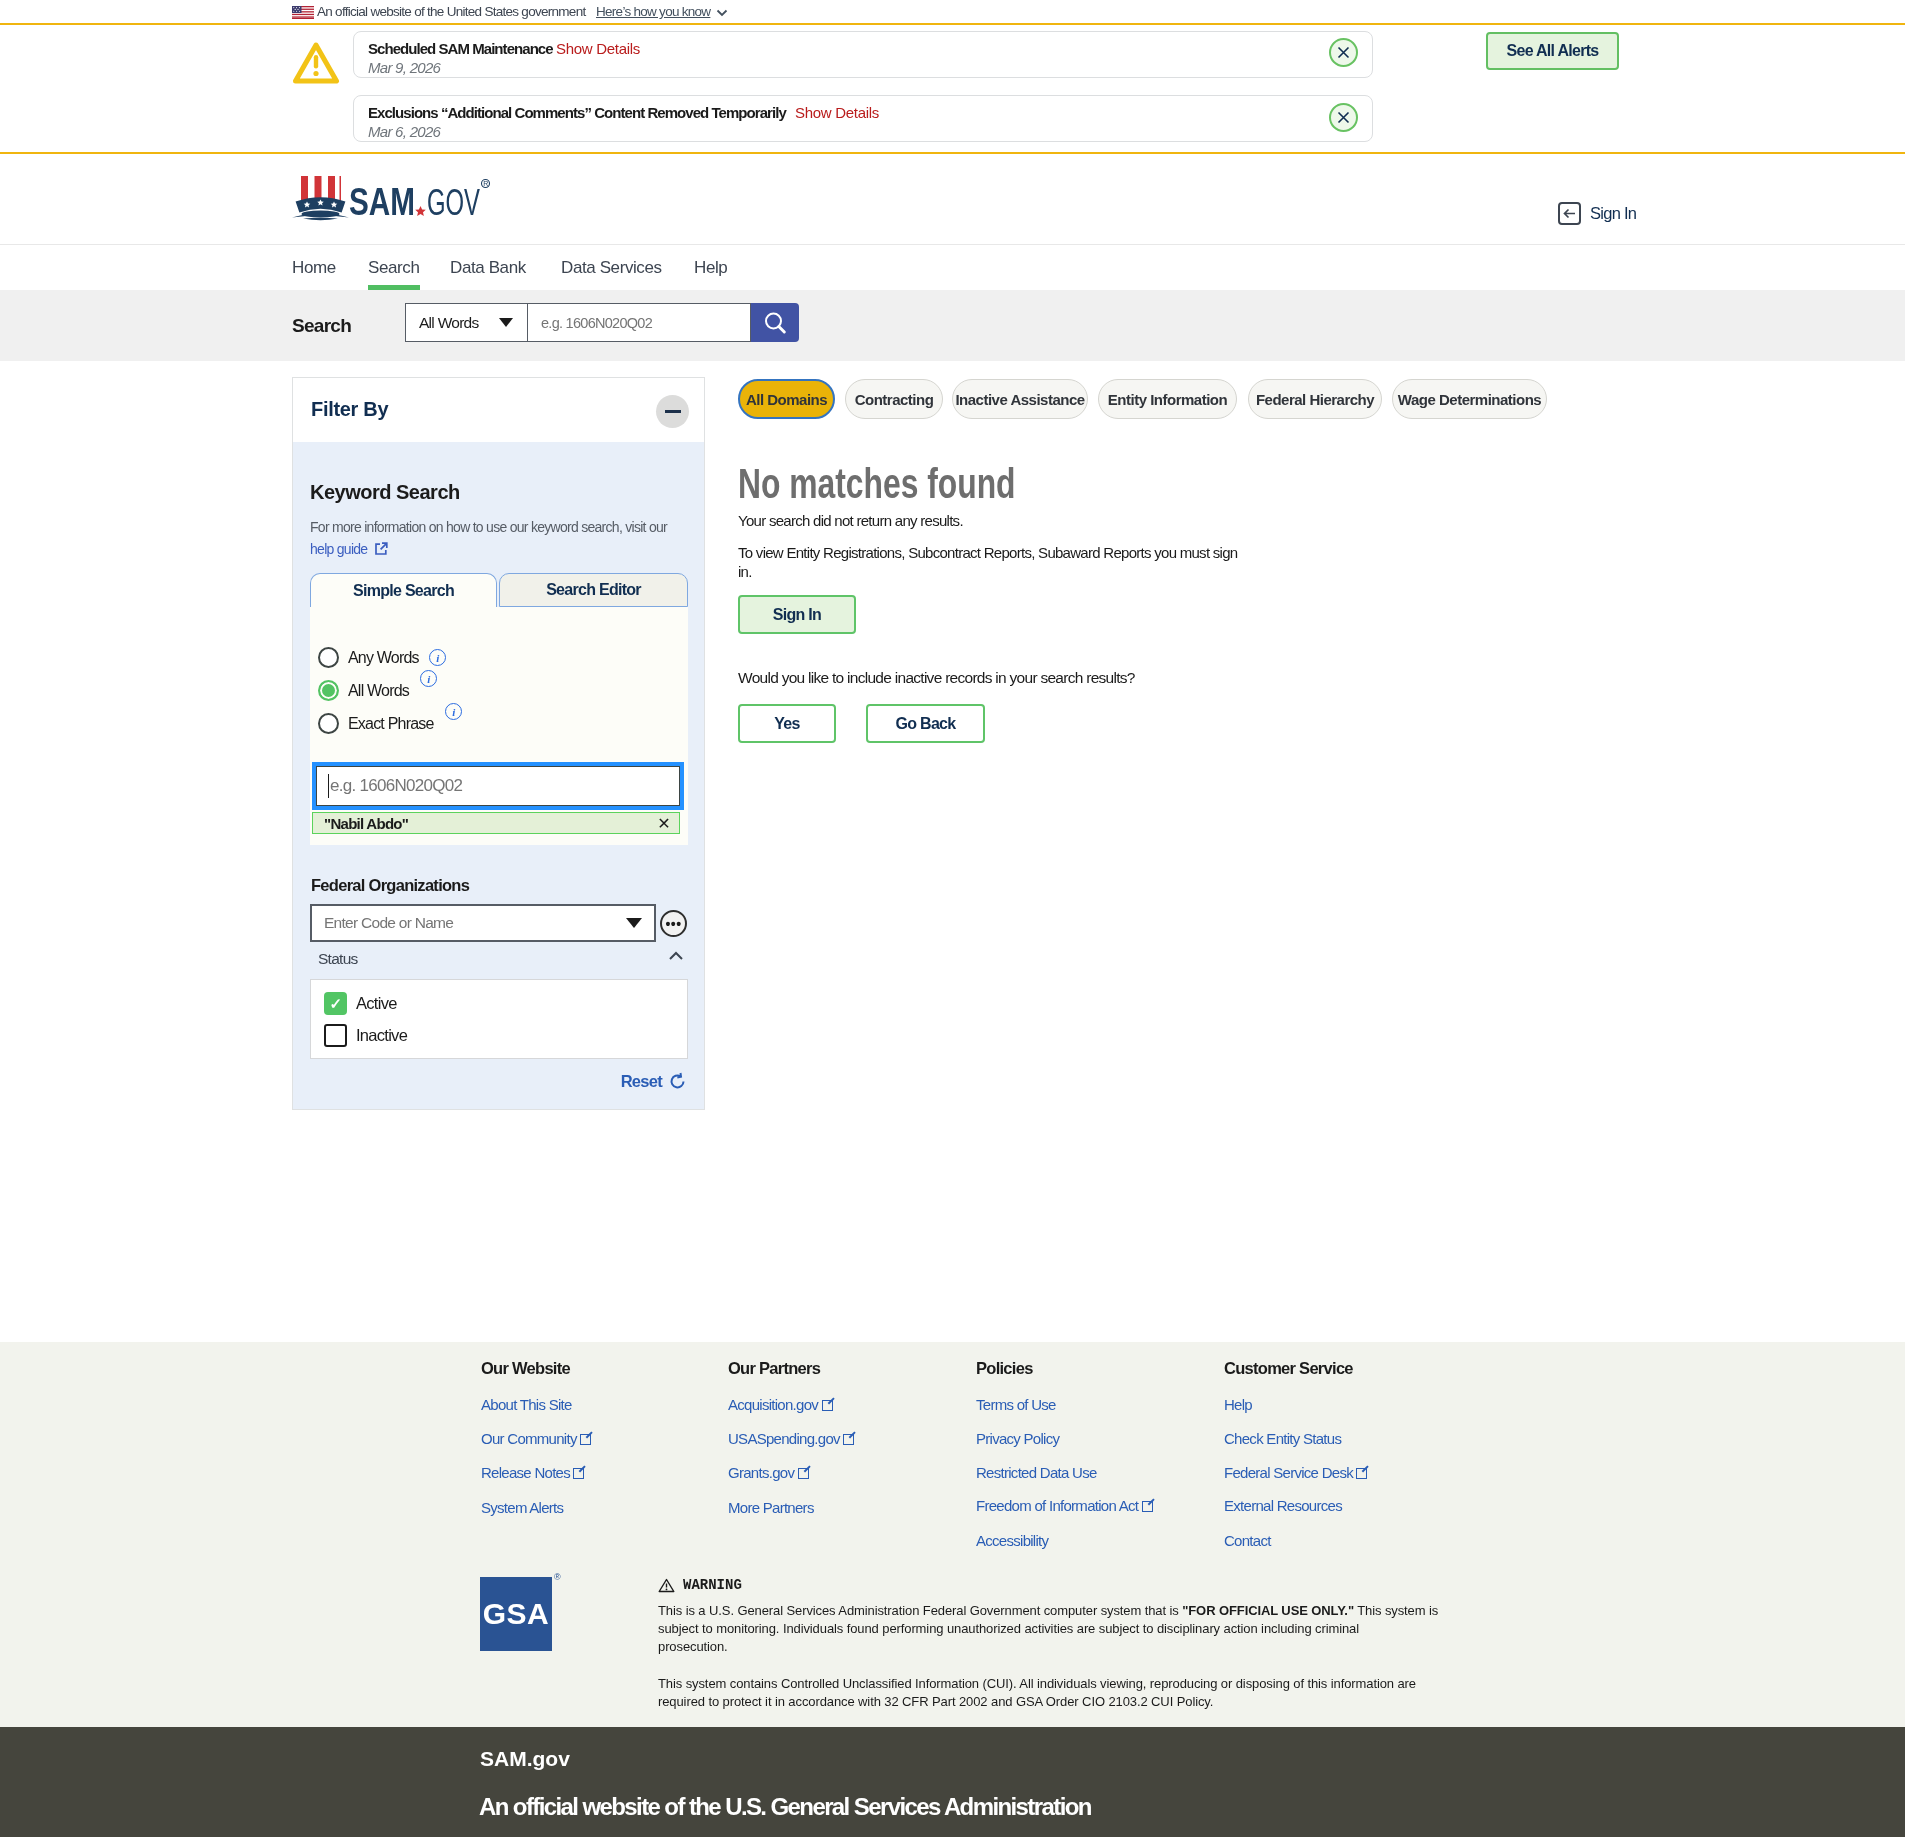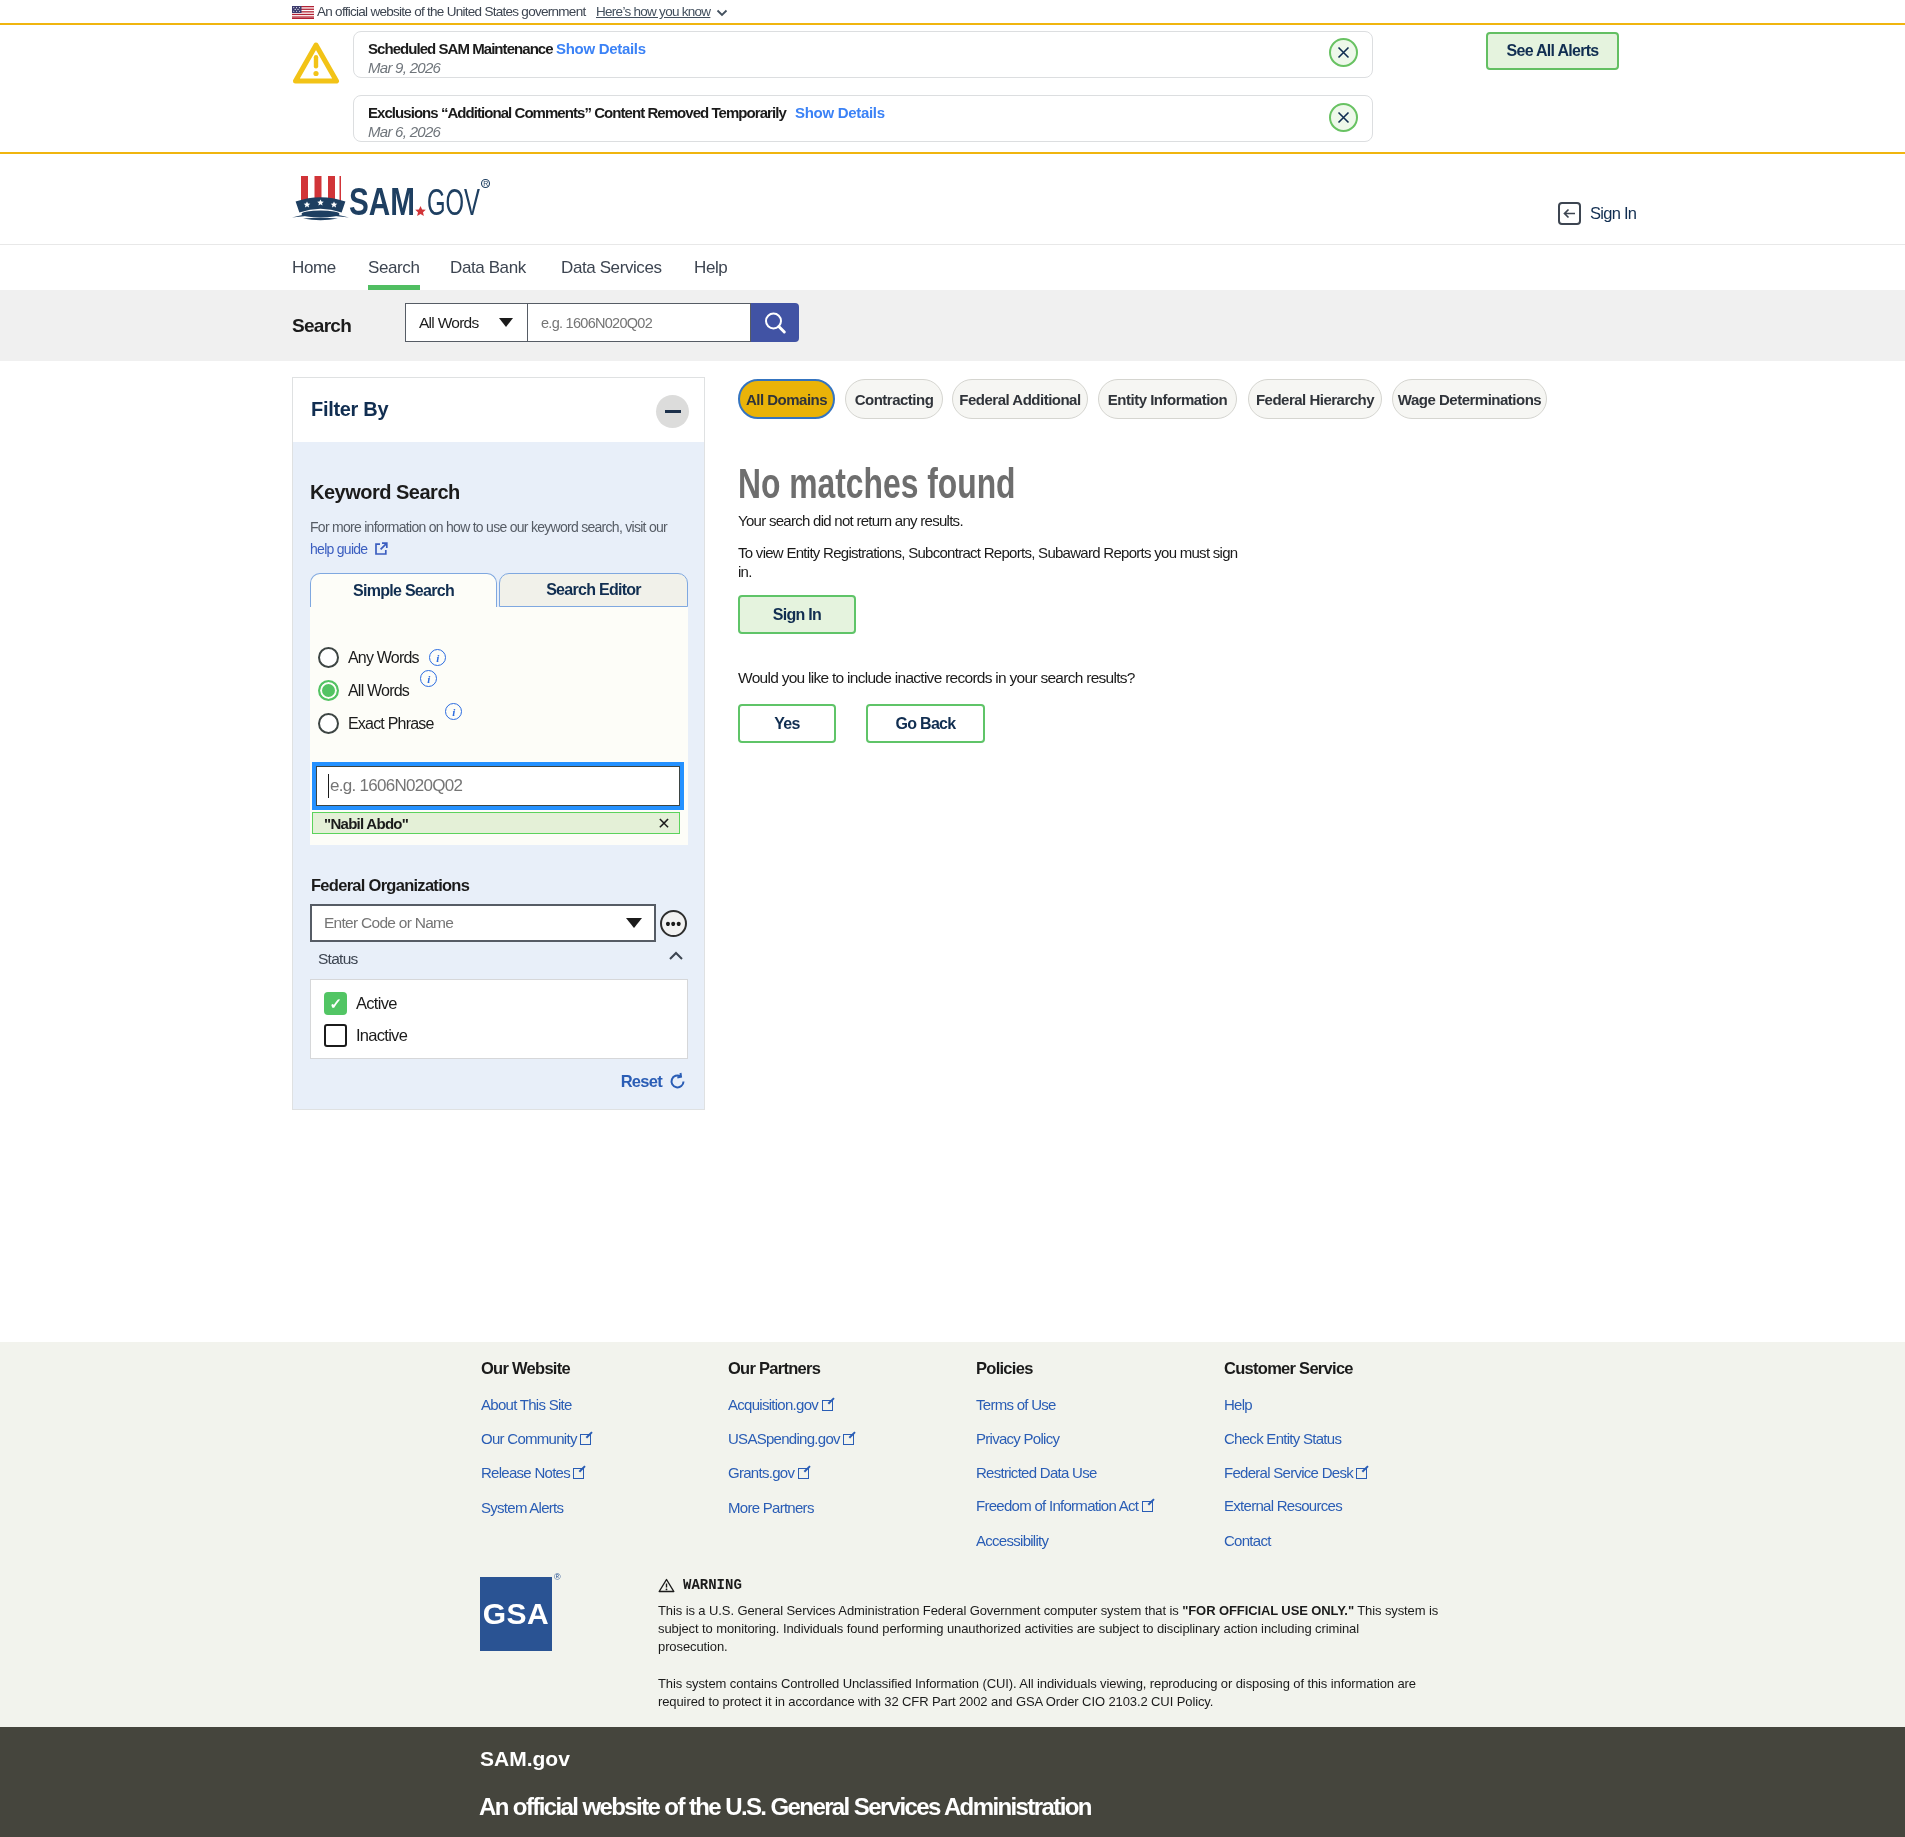--- a/index.html
+++ b/index.html
@@ -13,21 +13,21 @@
 
 
 #banner { top:0; left:0; width:1905px; height:25px; background:#fff; border-bottom:2px solid #f0b50f; }
 #banner .txt { font-size:13.5px; color:#3d4551; }
 #banner a { color:#43505e; text-decoration:underline; }
 
 
 #alerts { top:27px; left:0; width:1905px; height:127px; background:#fff; border-bottom:2px solid #f0b50f; }
 .alert-card { position:absolute; left:353px; width:1020px; height:47px; border:1px solid #dcdee0; border-radius:8px; background:#fff; }
 .alert-title { font-size:15px; font-weight:bold; color:#1b1b1b; letter-spacing:-0.95px; }
-.show-det { font-size:15px; font-weight:bold; color:#3b82f6; letter-spacing:-0.3px; }
+.show-det { font-size:15px; font-weight:normal; color:#b91c1c; letter-spacing:-0.3px; }
 .alert-date { font-size:15px; font-style:italic; color:#6f757b; }
 .close-circ { position:absolute; width:29px; height:29px; border-radius:50%; border:2px solid #68c262; background:#eef8ea; display:flex; align-items:center; justify-content:center; }
 #see-all { left:1486px; top:5px; width:133px; height:38px; background:#e5f3de; border:2px solid #63bf62; border-radius:4px; font-size:16px; font-weight:bold; color:#112e51; }
 
 
 #header { top:156px; left:0; width:1905px; height:88px; background:#fff; }
 #signin { left:1558px; top:46px; }
 #signin .icon { width:23px; height:23px; border:2px solid #3d4551; border-radius:4px; margin-right:9px; }
 #signin .t { font-size:16.5px; color:#112e51; }
 
@@ -266,21 +266,21 @@
     <span class="abs b" style="right:43px;font-size:16.5px;color:#2a5db5">Reset</span>
     <svg class="abs" style="right:18px;top:0px" width="19" height="19" viewBox="0 0 19 19">
         <path d="M15.5 9.5 A6 6 0 1 1 12.6 4.3" stroke="#2a5db5" stroke-width="2" fill="none"></path>
         <path d="M12.5 1 L13 4.8 L9.3 5.6" stroke="#2a5db5" stroke-width="2" fill="none"></path>
       </svg>
   </div>
 
   <div id="rcontent">
     <div class="pill sel" style="left:738px;width:97px">All Domains</div>
     <div class="pill un" style="left:845px;width:98px">Contracting</div>
-    <div class="pill un" style="left:952px;width:136px">Federal Additional</div>
+    <div class="pill un" style="left:952px;width:136px">Inactive Assistance</div>
     <div class="pill un" style="left:1098px;width:139px">Entity Information</div>
     <div class="pill un" style="left:1248px;width:134px">Federal Hierarchy</div>
     <div class="pill un" style="left:1392px;width:155px">Wage Determinations</div>
     <div class="abs" id="h1">No matches found</div>
     <div class="ctext" style="top:511px">Your search did not return any results.</div>
     <div class="ctext" style="top:543px">To view Entity Registrations, Subcontract Reports, Subaward Reports you must sign<br>in.</div>
     <div class="gbtn" style="left:738px;top:595px;width:118px;height:39px;background:#e5f3de">Sign In</div>
     <div class="ctext" style="top:668px;font-size:15.5px">Would you like to include inactive records in your search results?</div>
     <div class="gbtn" style="left:738px;top:704px;width:98px;height:39px;background:#fff">Yes</div>
     <div class="gbtn" style="left:866px;top:704px;width:119px;height:39px;background:#fff">Go Back</div>

